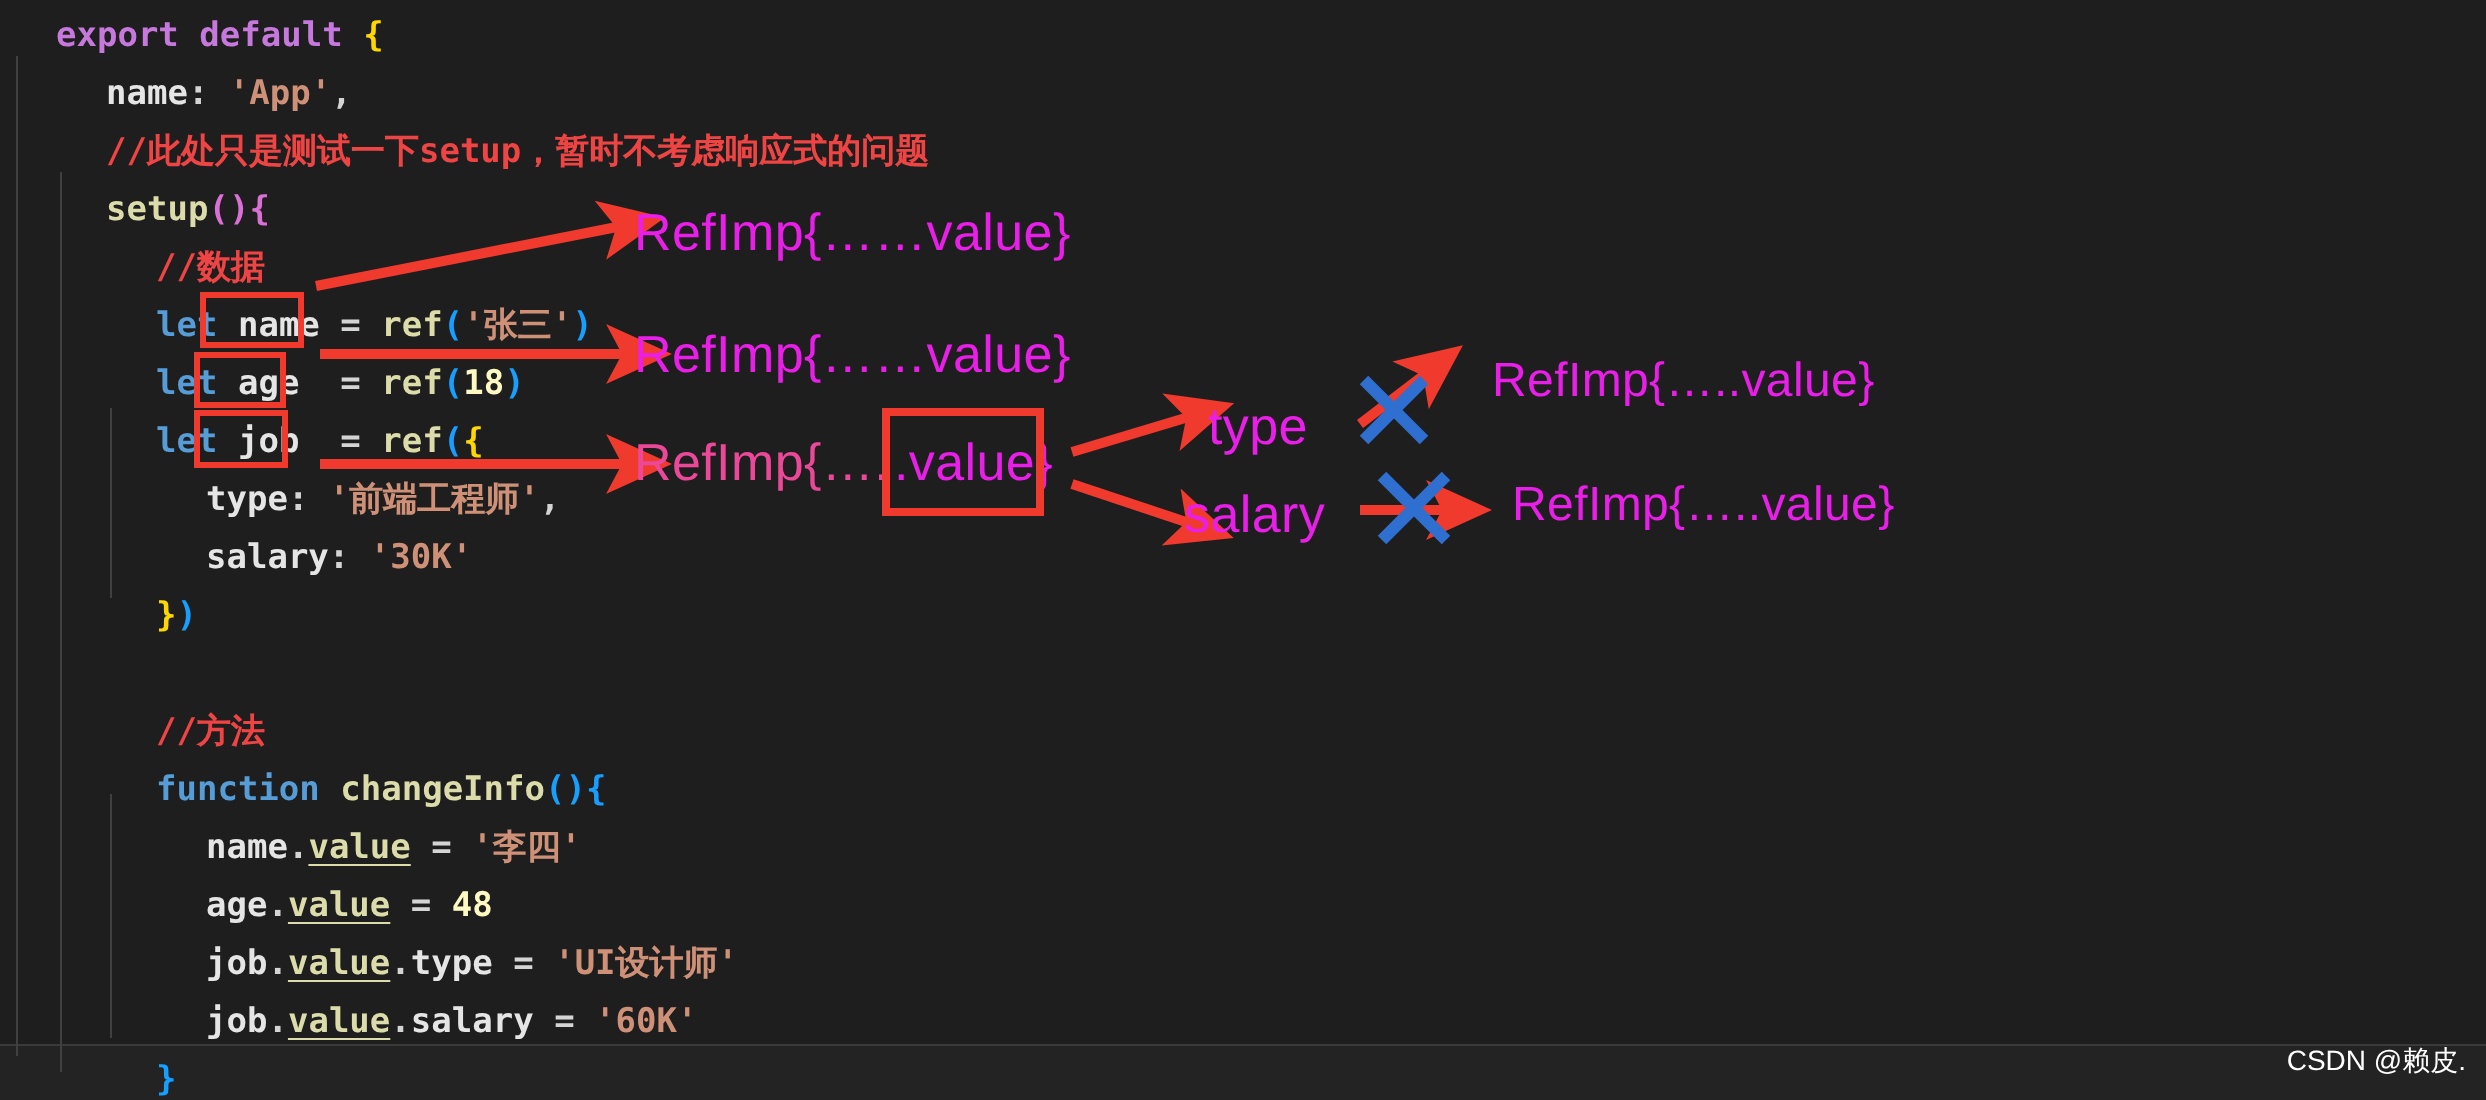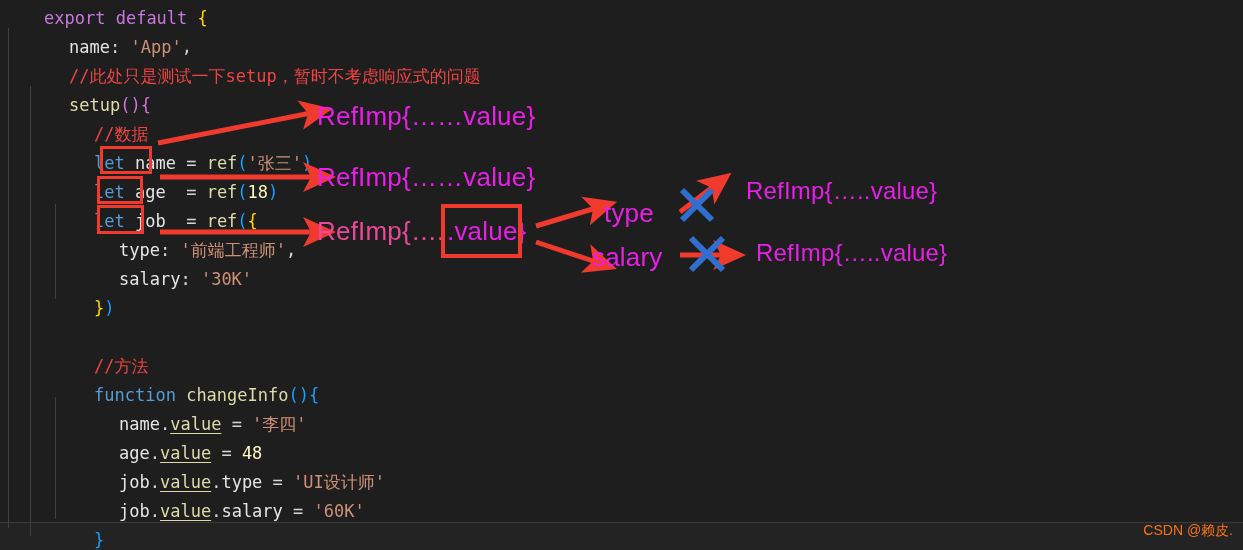--- a/index.html
+++ b/index.html
@@ -4,21 +4,21 @@
 <style>
   html,body{margin:0;padding:0;background:#1e1e1e;}
   body{width:1243px;height:550px;overflow:hidden;
        font-family:"DejaVu Sans Mono","Liberation Mono",monospace;}
   #root{position:relative;width:1243px;height:550px;background:#1e1e1e;overflow:hidden;}
 
   
   .code{position:absolute;left:0;top:0;width:1243px;height:550px;
         font-size:17px;line-height:29.5px;white-space:pre;}
   .ln{position:absolute;left:0;width:1243px;height:29.5px;
-      padding-left:16px;box-sizing:border-box;}
+      padding-left:0;box-sizing:border-box;font-weight:bold;}
   .ln .txt{display:inline-block;padding-left:0;}
 
   
   .guide{position:absolute;width:1px;background:#404040;}
 
   
   .activeline{position:absolute;left:0;width:1243px;height:30px;
               background:#232323;border-top:1px solid #3a3a3a;border-bottom:1px solid #3a3a3a;
               box-sizing:border-box;}
 
@@ -39,21 +39,21 @@
 
   
   .anno{position:absolute;left:0;top:0;width:1243px;height:550px;pointer-events:none;}
   .atext{position:absolute;color:#e91ee8;font-family:"Liberation Sans",sans-serif;
          font-size:26px;white-space:nowrap;font-weight:400;letter-spacing:.2px;}
   .atext.sm{font-size:24px;margin-left:28px;}
   .abox{position:absolute;border:3px solid #f03a2e;box-sizing:border-box;}
   .abox.thick{border-width:4px;}
 
   
-  .wm{position:absolute;right:10px;bottom:10px;color:#f97316;
+  .wm{position:absolute;right:10px;bottom:10px;color:#ffffff;
       font-family:"Liberation Sans",sans-serif;font-size:14px;}
 </style>
 </head>
 <body>
 
 <div id="root">
 
   <div class="activeline" id="activeline" style="top: 522px;"></div>
 
   <div id="guides">

